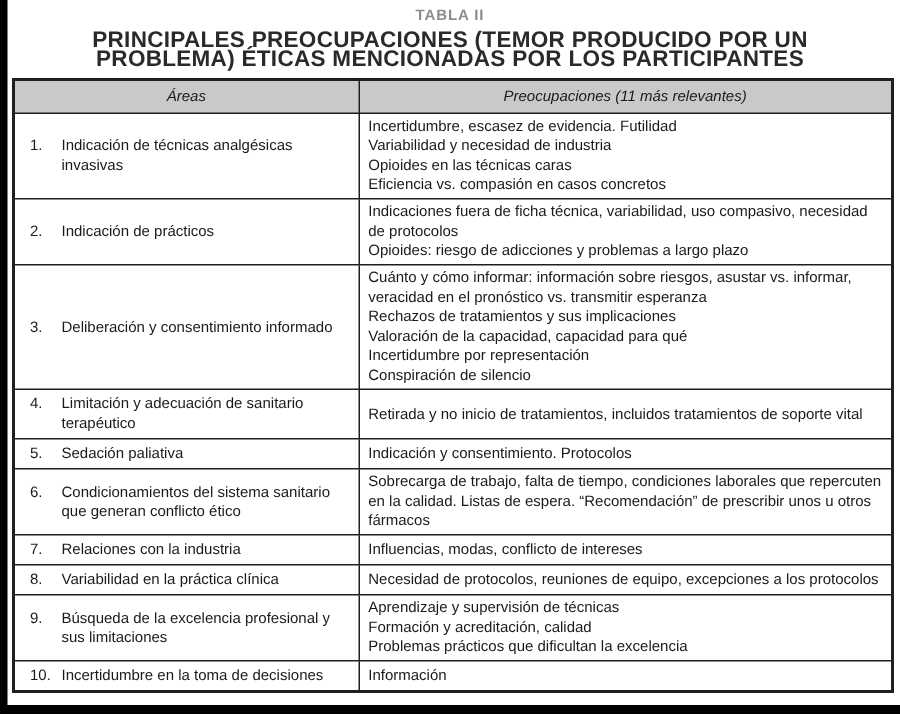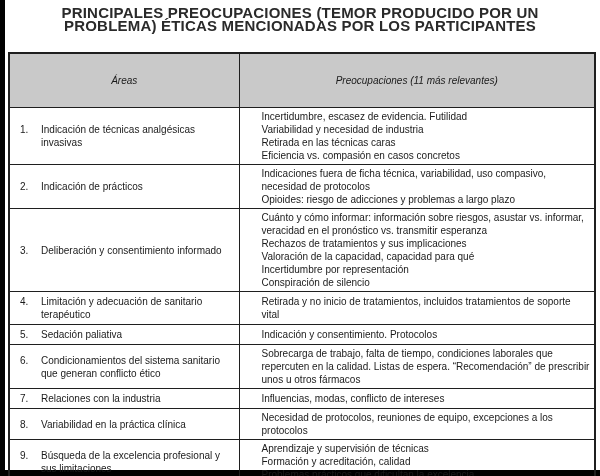--- a/index.html
+++ b/index.html
@@ -54,50 +54,51 @@
   }
   .main-table th, .main-table td {
     border: 1.5px solid #1f1f1f;
     font-size: 10px;
     line-height: 13px;
   }
   .main-table th {
     background: #c9c9c9;
     font-style: italic;
     font-weight: normal;
-    padding: 20px 2px;
+    padding: 4px 2px;
     text-align: center;
     color: #1a1a1a;
   }
   col.areas-col { width: 230px; }
   col.conc-col  { width: 356px; }
   td.area-cell {
     vertical-align: middle;
     padding: 3px 4px 3px 10px;
   }
   .area-wrap { display: flex; }
   .area-num {
     width: 21px;
     flex-shrink: 0;
   }
   .area-text { flex: 1; }
   td.items-cell {
     vertical-align: middle;
-    padding: 2px 4px 2px 22px;
+    padding: 2px 4px 2px 6px;
   }
   .item { margin: 0; }
 </style>
 </head>
 <body>
 
 <div class="page">
   <div class="scan-edge-left"></div>
   <div class="scan-edge-bottom"></div>
 
   <div class="titles">
+    <div class="table-title">TABLA II</div>
     <div class="table-subtitle">PRINCIPALES PREOCUPACIONES (TEMOR PRODUCIDO POR UN PROBLEMA) ÉTICAS MENCIONADAS POR LOS PARTICIPANTES</div>
   </div>
 
   <table class="main-table">
     <colgroup>
       <col class="areas-col">
       <col class="conc-col">
     </colgroup>
     <thead>
       <tr>
@@ -109,21 +110,21 @@
         <tr>
           <td class="area-cell">
             <div class="area-wrap">
               <span class="area-num">1.</span>
               <span class="area-text">Indicación de técnicas analgésicas invasivas</span>
             </div>
           </td>
           <td class="items-cell">
             <div class="item">Incertidumbre, escasez de evidencia. Futilidad</div>
             <div class="item">Variabilidad y necesidad de industria</div>
-            <div class="item">Retirada en las técnicas caras</div>
+            <div class="item">Opioides en las técnicas caras</div>
             <div class="item">Eficiencia vs. compasión en casos concretos</div>
           </td>
         </tr>
         <tr>
           <td class="area-cell">
             <div class="area-wrap">
               <span class="area-num">2.</span>
               <span class="area-text">Indicación de prácticos</span>
             </div>
           </td>
@@ -216,18 +217,18 @@
           </td>
         </tr>
         <tr>
           <td class="area-cell">
             <div class="area-wrap">
               <span class="area-num">10.</span>
               <span class="area-text">Incertidumbre en la toma de decisiones</span>
             </div>
           </td>
           <td class="items-cell">
-            <div class="item">Deliberación</div>
+            <div class="item">Información</div>
           </td>
         </tr>
       </tbody>
   </table>
 </div>
 
 </body></html>

